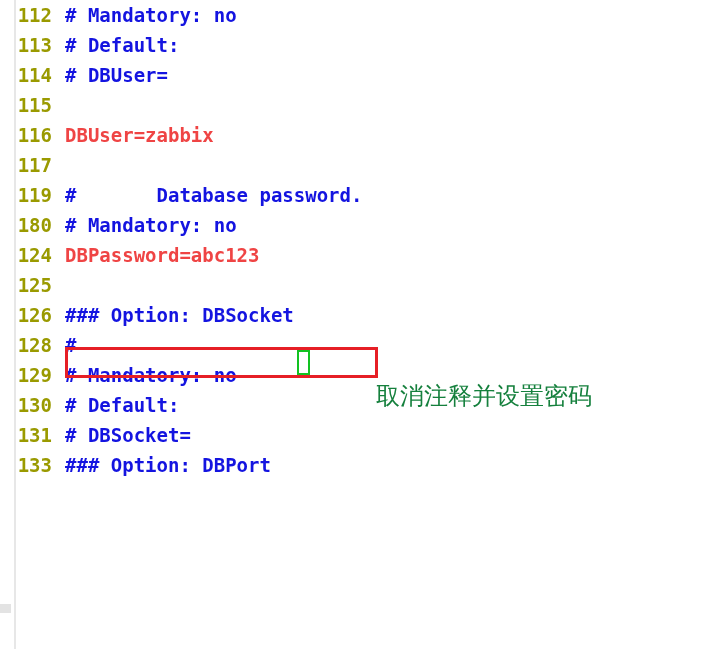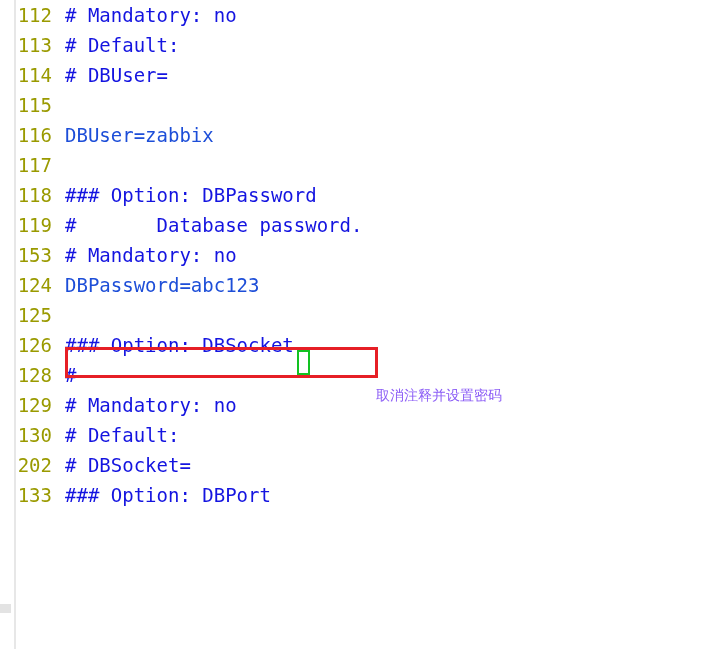--- a/index.html
+++ b/index.html
@@ -48,20 +48,21 @@
     background: #e7e7e7;
   }
 
   
   .code {
     position: absolute;
     left: 0;
     top: 0;
     width: 713px;
     height: 641px;
+    font-weight: bold;
   }
   .line {
     position: relative;
     height: 30px;
     line-height: 30px;
     white-space: pre;
     font-size: 19px;
     letter-spacing: 0px;
   }
   .lineno {
@@ -70,21 +71,21 @@
     text-align: right;
     color: #9a9a00;
     font-size: 19px;
   }
   .linetext {
     display: inline-block;
     padding-left: 13px;
     font-size: 19px;
   }
   .t-comment { color: #1414e0; }
-  .t-code    { color: #1d4ed8; }
+  .t-code    { color: #ef4444; }
 
   
   .red-box {
     position: absolute;
     left: 65px;
     top: 347px;
     width: 313px;
     height: 31px;
     border: 3px solid #e61f26;
     box-sizing: border-box;
@@ -100,23 +101,23 @@
     height: 25px;
     border: 2px solid #12c221;
     box-sizing: border-box;
     background: transparent;
   }
   
   .annotation {
     position: absolute;
     left: 376px;
     top: 383px;
-    color: #8b5cf6;
+    color: #15803d;
     font-family: Liberation Serif, serif;
-    font-size: 14px;
+    font-size: 24px;
     line-height: 26px;
     white-space: nowrap;
   }
 </style>
 </head>
 <body>
 
 <div id="editor">
 
   <div class="left-strip">
@@ -124,30 +125,29 @@
   </div>
   <div class="gutter-divider"></div>
 
   <div class="code" id="code-lines">
       <div class="line"><span class="lineno">112</span><span class="linetext t-comment"># Mandatory: no</span></div>
       <div class="line"><span class="lineno">113</span><span class="linetext t-comment"># Default:</span></div>
       <div class="line"><span class="lineno">114</span><span class="linetext t-comment"># DBUser=</span></div>
       <div class="line"><span class="lineno">115</span><span class="linetext t-code"></span></div>
       <div class="line"><span class="lineno">116</span><span class="linetext t-code">DBUser=zabbix</span></div>
       <div class="line"><span class="lineno">117</span><span class="linetext t-code"></span></div>
-      <div class="line"><span class="lineno">118</span><span class="linetext t-comment">### Option: DBPassword</span></div>
       <div class="line"><span class="lineno">119</span><span class="linetext t-comment">#       Database password.</span></div>
-      <div class="line"><span class="lineno">153</span><span class="linetext t-comment"># Mandatory: no</span></div>
+      <div class="line"><span class="lineno">180</span><span class="linetext t-comment"># Mandatory: no</span></div>
       <div class="line"><span class="lineno">124</span><span class="linetext t-code">DBPassword=abc123</span></div>
       <div class="line"><span class="lineno">125</span><span class="linetext t-code"></span></div>
       <div class="line"><span class="lineno">126</span><span class="linetext t-comment">### Option: DBSocket</span></div>
       <div class="line"><span class="lineno">128</span><span class="linetext t-comment">#</span></div>
       <div class="line"><span class="lineno">129</span><span class="linetext t-comment"># Mandatory: no</span></div>
       <div class="line"><span class="lineno">130</span><span class="linetext t-comment"># Default:</span></div>
-      <div class="line"><span class="lineno">202</span><span class="linetext t-comment"># DBSocket=</span></div>
+      <div class="line"><span class="lineno">131</span><span class="linetext t-comment"># DBSocket=</span></div>
       <div class="line"><span class="lineno">133</span><span class="linetext t-comment">### Option: DBPort</span></div>
     </div>
 
   <div class="red-box"></div>
   <div class="cursor"></div>
   <div class="annotation">取消注释并设置密码</div>
 
 </div>
 
 </body></html>

